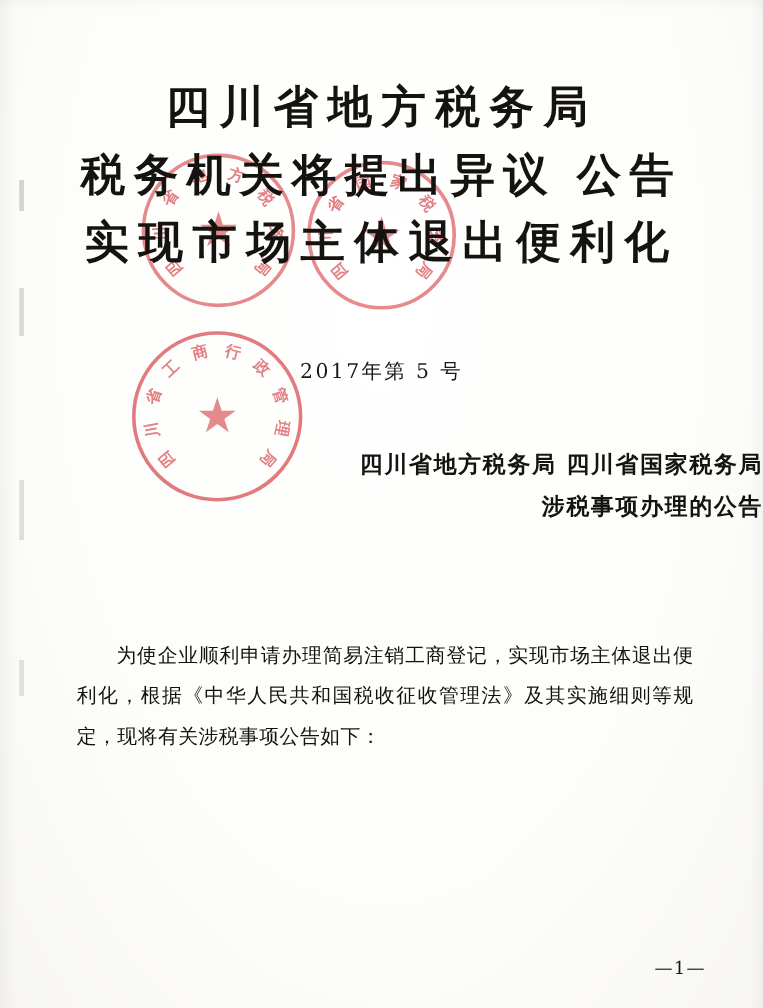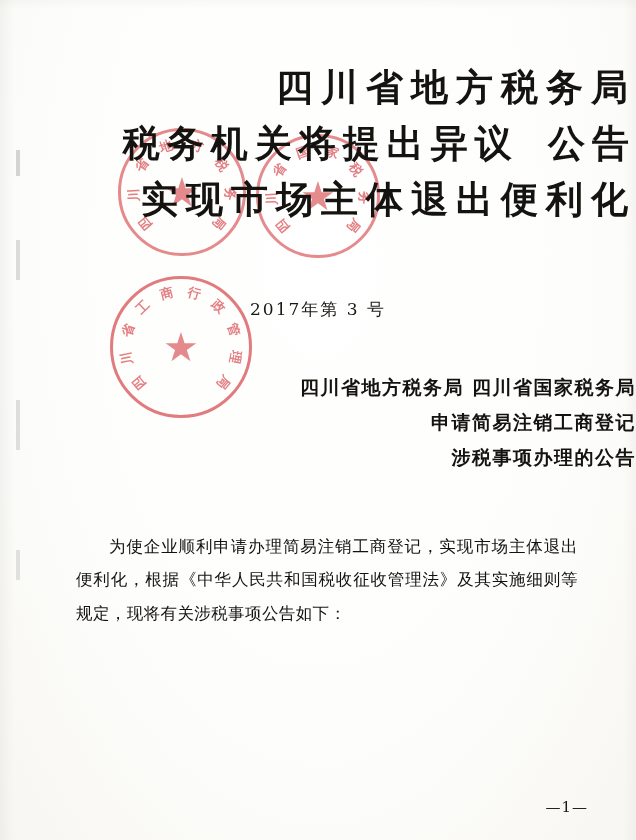--- a/index.html
+++ b/index.html
@@ -88,28 +88,27 @@
 
   
   .masthead {
     position: absolute;
     left: 0;
     right: 0;
     top: 62px;
     text-align: center;
   }
   .masthead .line {
-    font-family: Liberation Mono, monospace;
+    font-family: Liberation Sans, sans-serif;
     font-weight: bold;
     font-size: 37px;
     letter-spacing: 8px;
     color: #15130f;
     line-height: 1.52;
     white-space: nowrap;
-    text-align: right;
   }
   .masthead .line.with-suffix {
     letter-spacing: 7px;
   }
 
   .doc-number {
     position: absolute;
     left: 0;
     right: 0;
     top: 298px;
@@ -143,21 +142,21 @@
     right: 58px;
     top: 530px;
     font-family: "DejaVu Serif", "Liberation Serif", serif;
     font-size: 16.5px;
     color: #14120f;
     line-height: 2.03;
     text-align: justify;
     letter-spacing: 0.4px;
   }
   .body-text p {
-    margin: 0 0 2px 12px;
+    margin: 0 0 2px 0;
     text-indent: 2em;
   }
 
   .page-number {
     position: absolute;
     right: 48px;
     bottom: 24px;
     font-family: "DejaVu Serif", "Liberation Serif", serif;
     font-size: 15px;
     color: #1a1814;
@@ -213,25 +212,24 @@
         <span style="transform: rotate(40deg) translate(55px) rotate(90deg) translate(-50%, -50%);">局</span>
       </div>
     </div>
 
   <div class="masthead">
     <div class="line">四川省地方税务局</div>
     <div class="line with-suffix">税务机关将提出异议 公告</div>
     <div class="line">实现市场主体退出便利化</div>
   </div>
 
-  <div class="doc-number">2017年第 3 号</div>
+  <div class="doc-number">2017年第 5 号</div>
 
   <div class="subject">
     <div class="sline">四川省地方税务局 四川省国家税务局</div>
-    <div class="sline">申请简易注销工商登记</div>
     <div class="sline">涉税事项办理的公告</div>
   </div>
 
   <div class="body-text">
     <p>为使企业顺利申请办理简易注销工商登记，实现市场主体退出便利化，根据《中华人民共和国税收征收管理法》及其实施细则等规定，现将有关涉税事项公告如下：</p>
   </div>
 
   <div class="page-number">—1—</div>
 
 </div>

